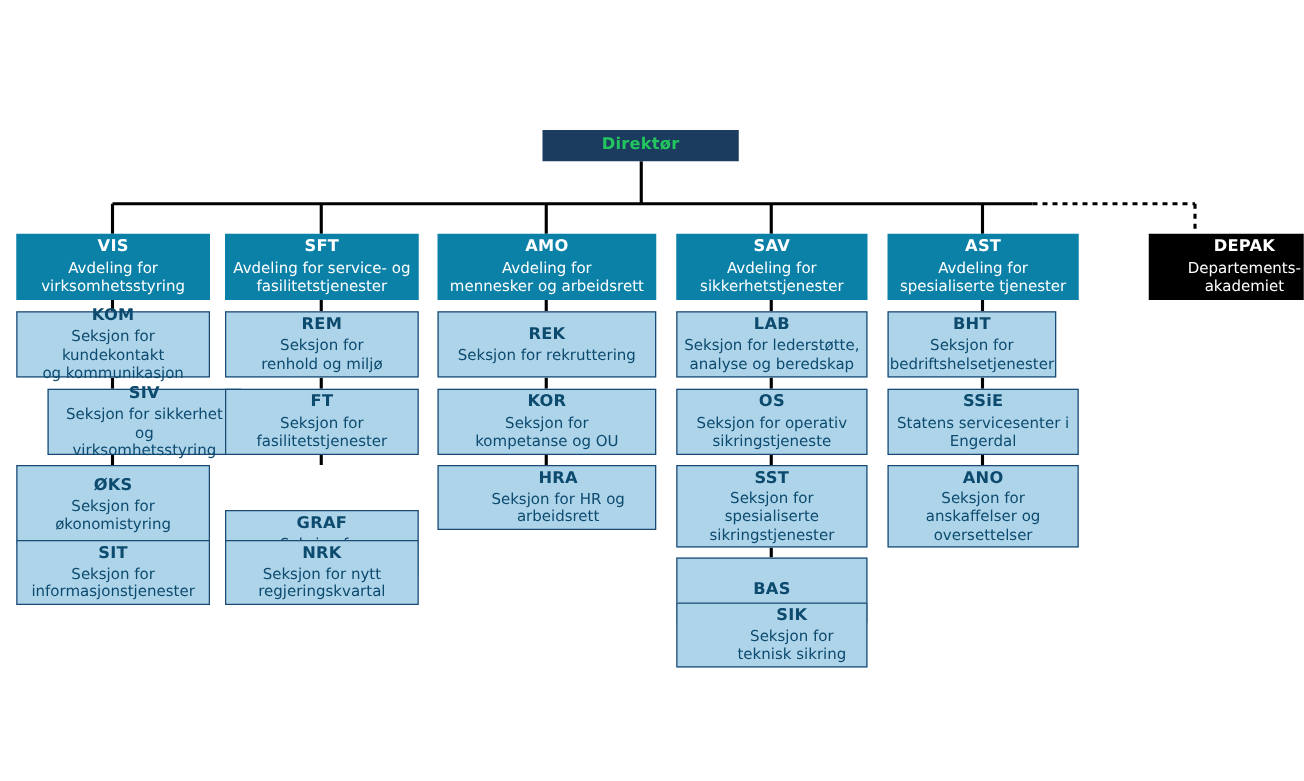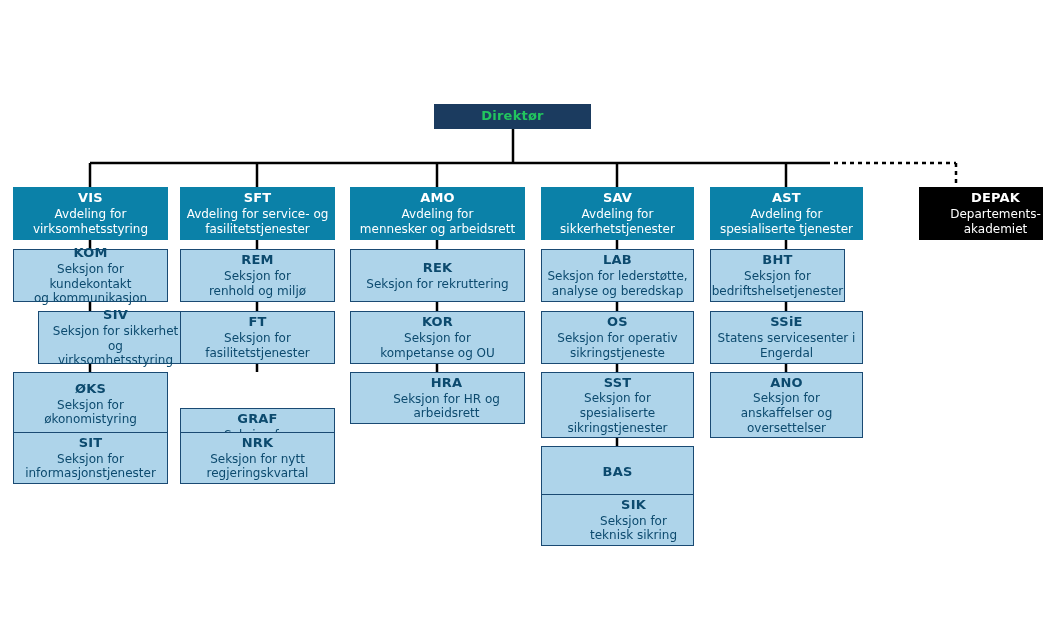--- a/index.html
+++ b/index.html
@@ -248,21 +248,21 @@
     <span class="code">SST</span>
     <span class="desc">
       <span class="desc-line">Seksjon for</span>
       <span class="desc-line">spesialiserte</span>
       <span class="desc-line">sikringstjenester</span>
     </span>
   </div>
   <div class="box box-section" style="left:541px; top:446px; width:153px; height:52px;">
     <span class="code">BAS</span>
   </div>
-  <div class="box box-section" style="left:541px; top:494px; width:153px; height:52px;padding-left:32px;">
+  <div class="box box-section" style="left:541px; top:482px; width:153px; height:52px;padding-left:32px;">
     <span class="code">SIK</span>
     <span class="desc">
       <span class="desc-line">Seksjon for</span>
       <span class="desc-line">teknisk sikring</span>
     </span>
   </div>
 
   <div class="box box-dept" style="left:710px; top:187px; width:153px; height:53px;">
     <span class="code">AST</span>
     <span class="desc">

